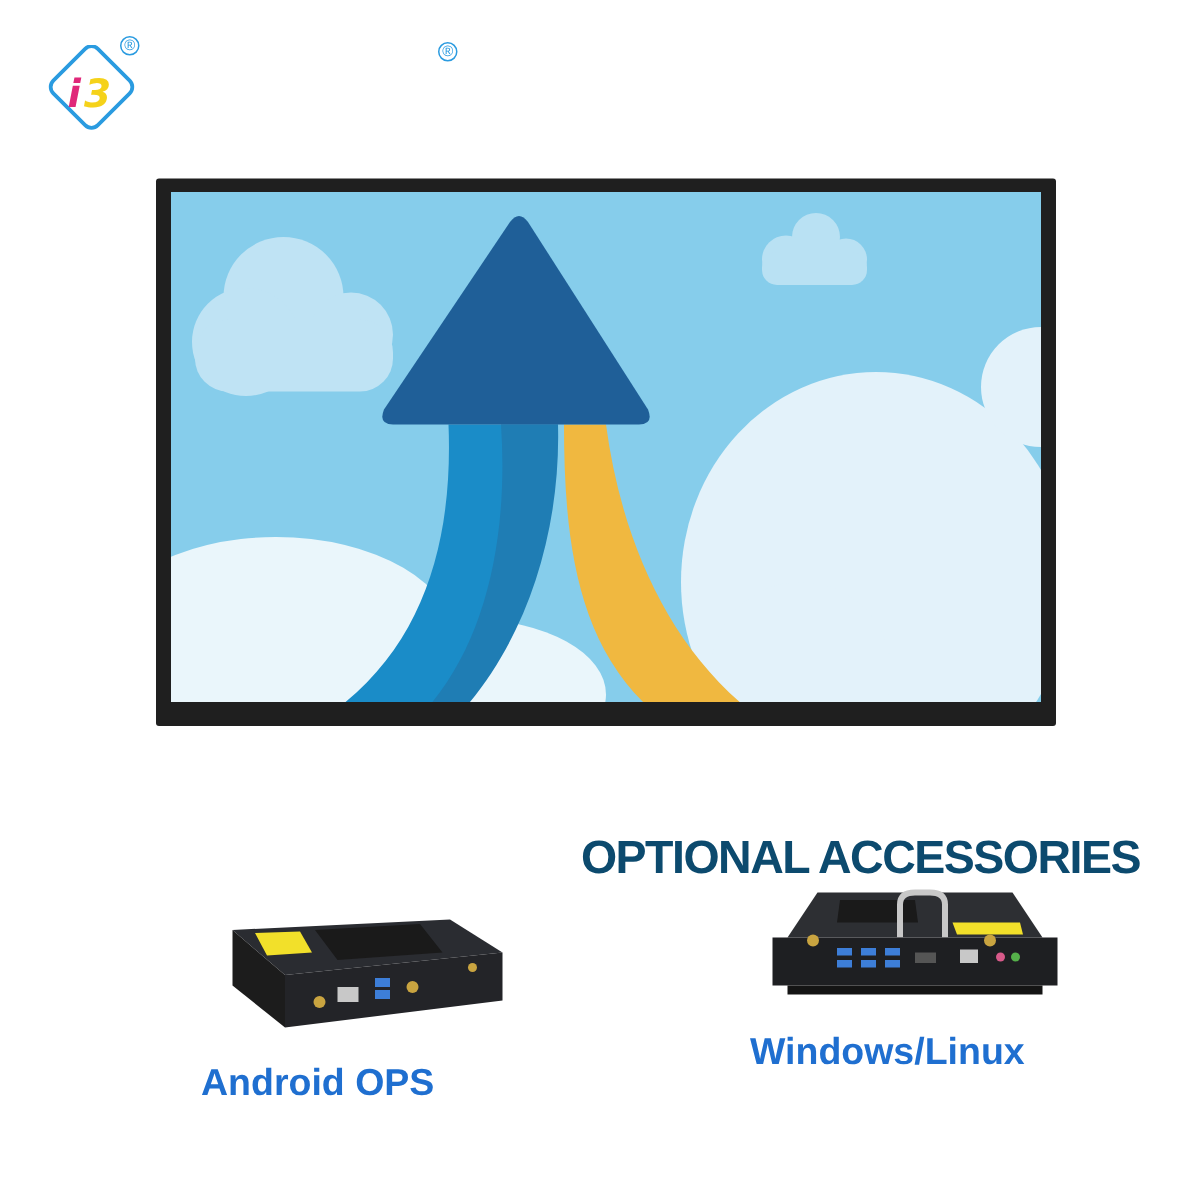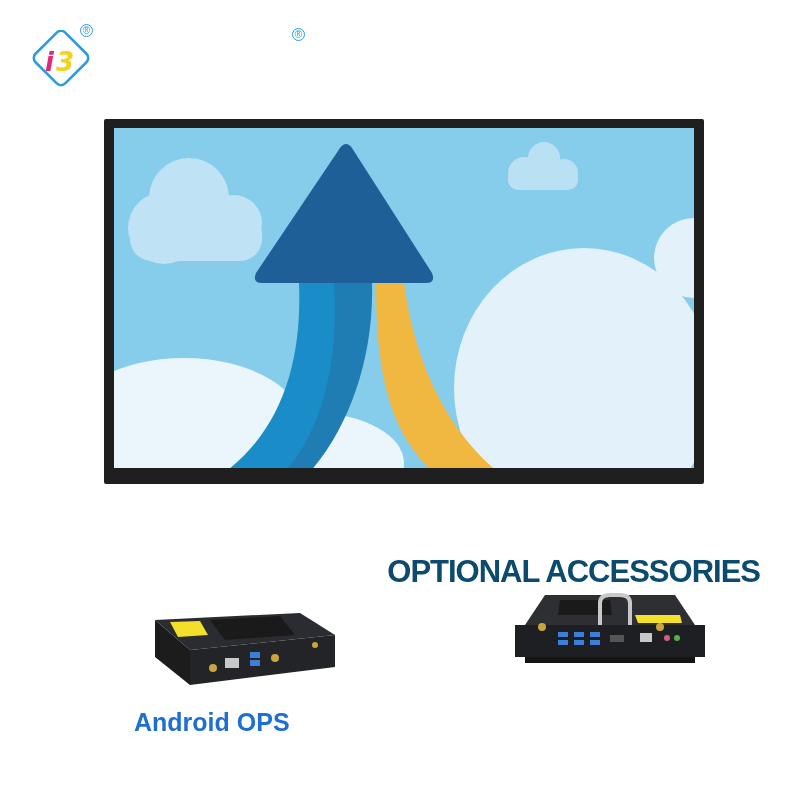--- a/index.html
+++ b/index.html
@@ -114,14 +114,15 @@
         <rect x="90" y="60" width="10" height="5"></rect>
     </g>
     <rect x="110" y="55" width="14" height="7" fill="#555"></rect>
     <rect x="140" y="53" width="12" height="9" fill="#c8c8c8"></rect>
     <circle cx="167" cy="58" r="3" fill="#d85a8a"></circle>
     <circle cx="177" cy="58" r="3" fill="#55b04a"></circle>
     <circle cx="42" cy="47" r="4" fill="#c9a440"></circle>
     <circle cx="160" cy="47" r="4" fill="#c9a440"></circle>
   </svg>
   <div class="acc-label">
+    <div>Windows/Linux</div>
   </div>
 </div>
 
 </body></html>

